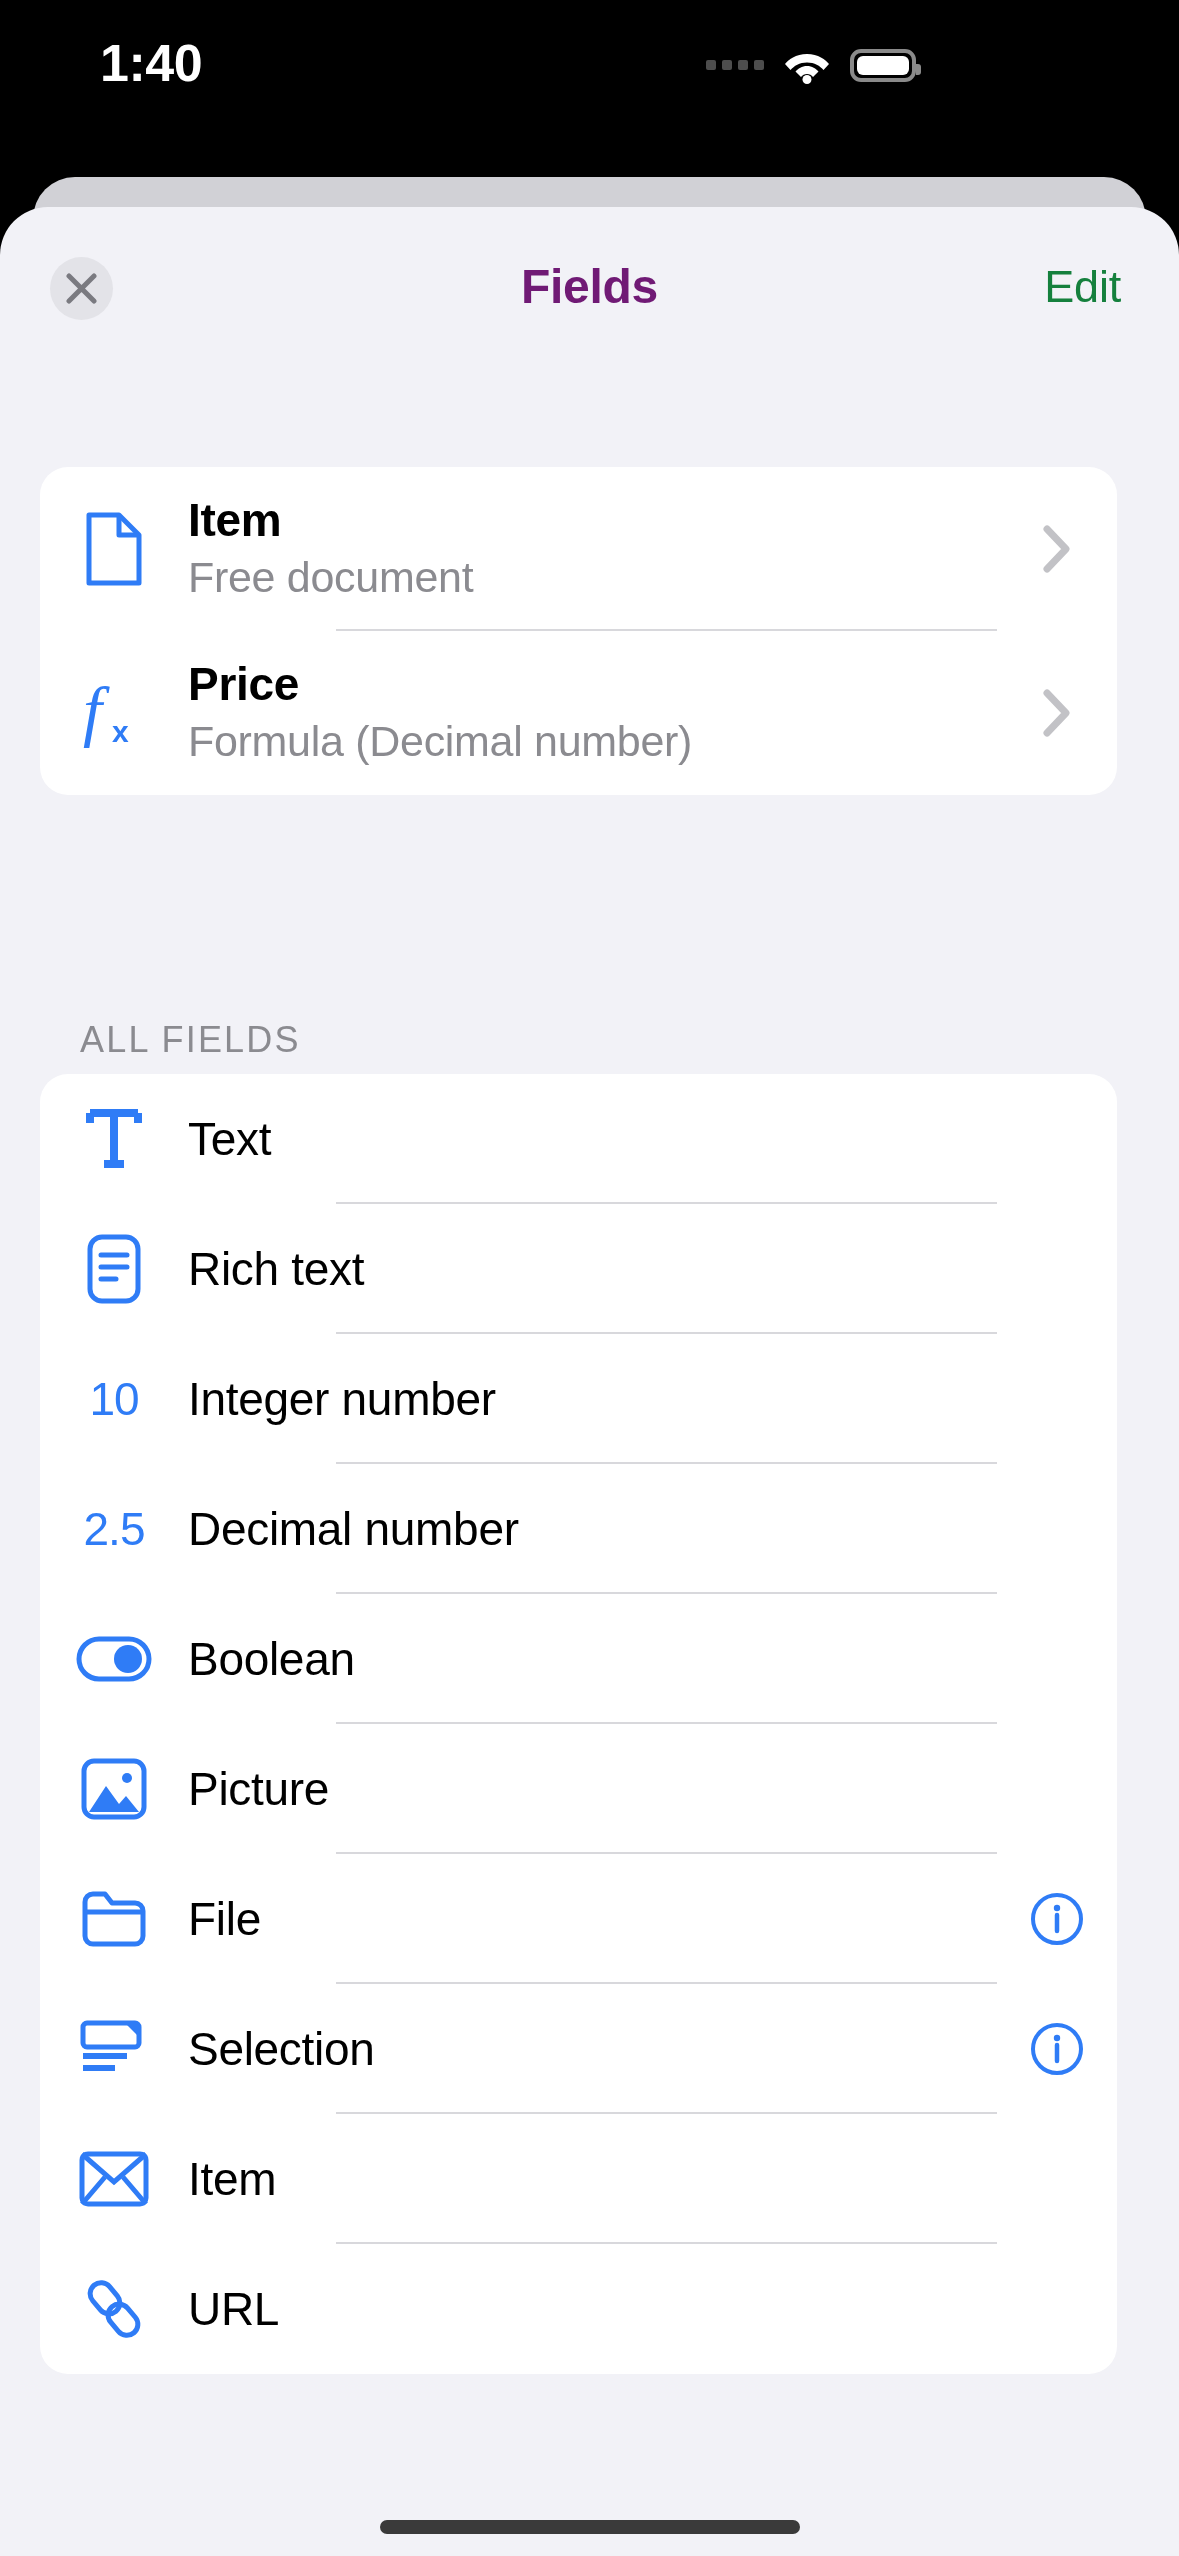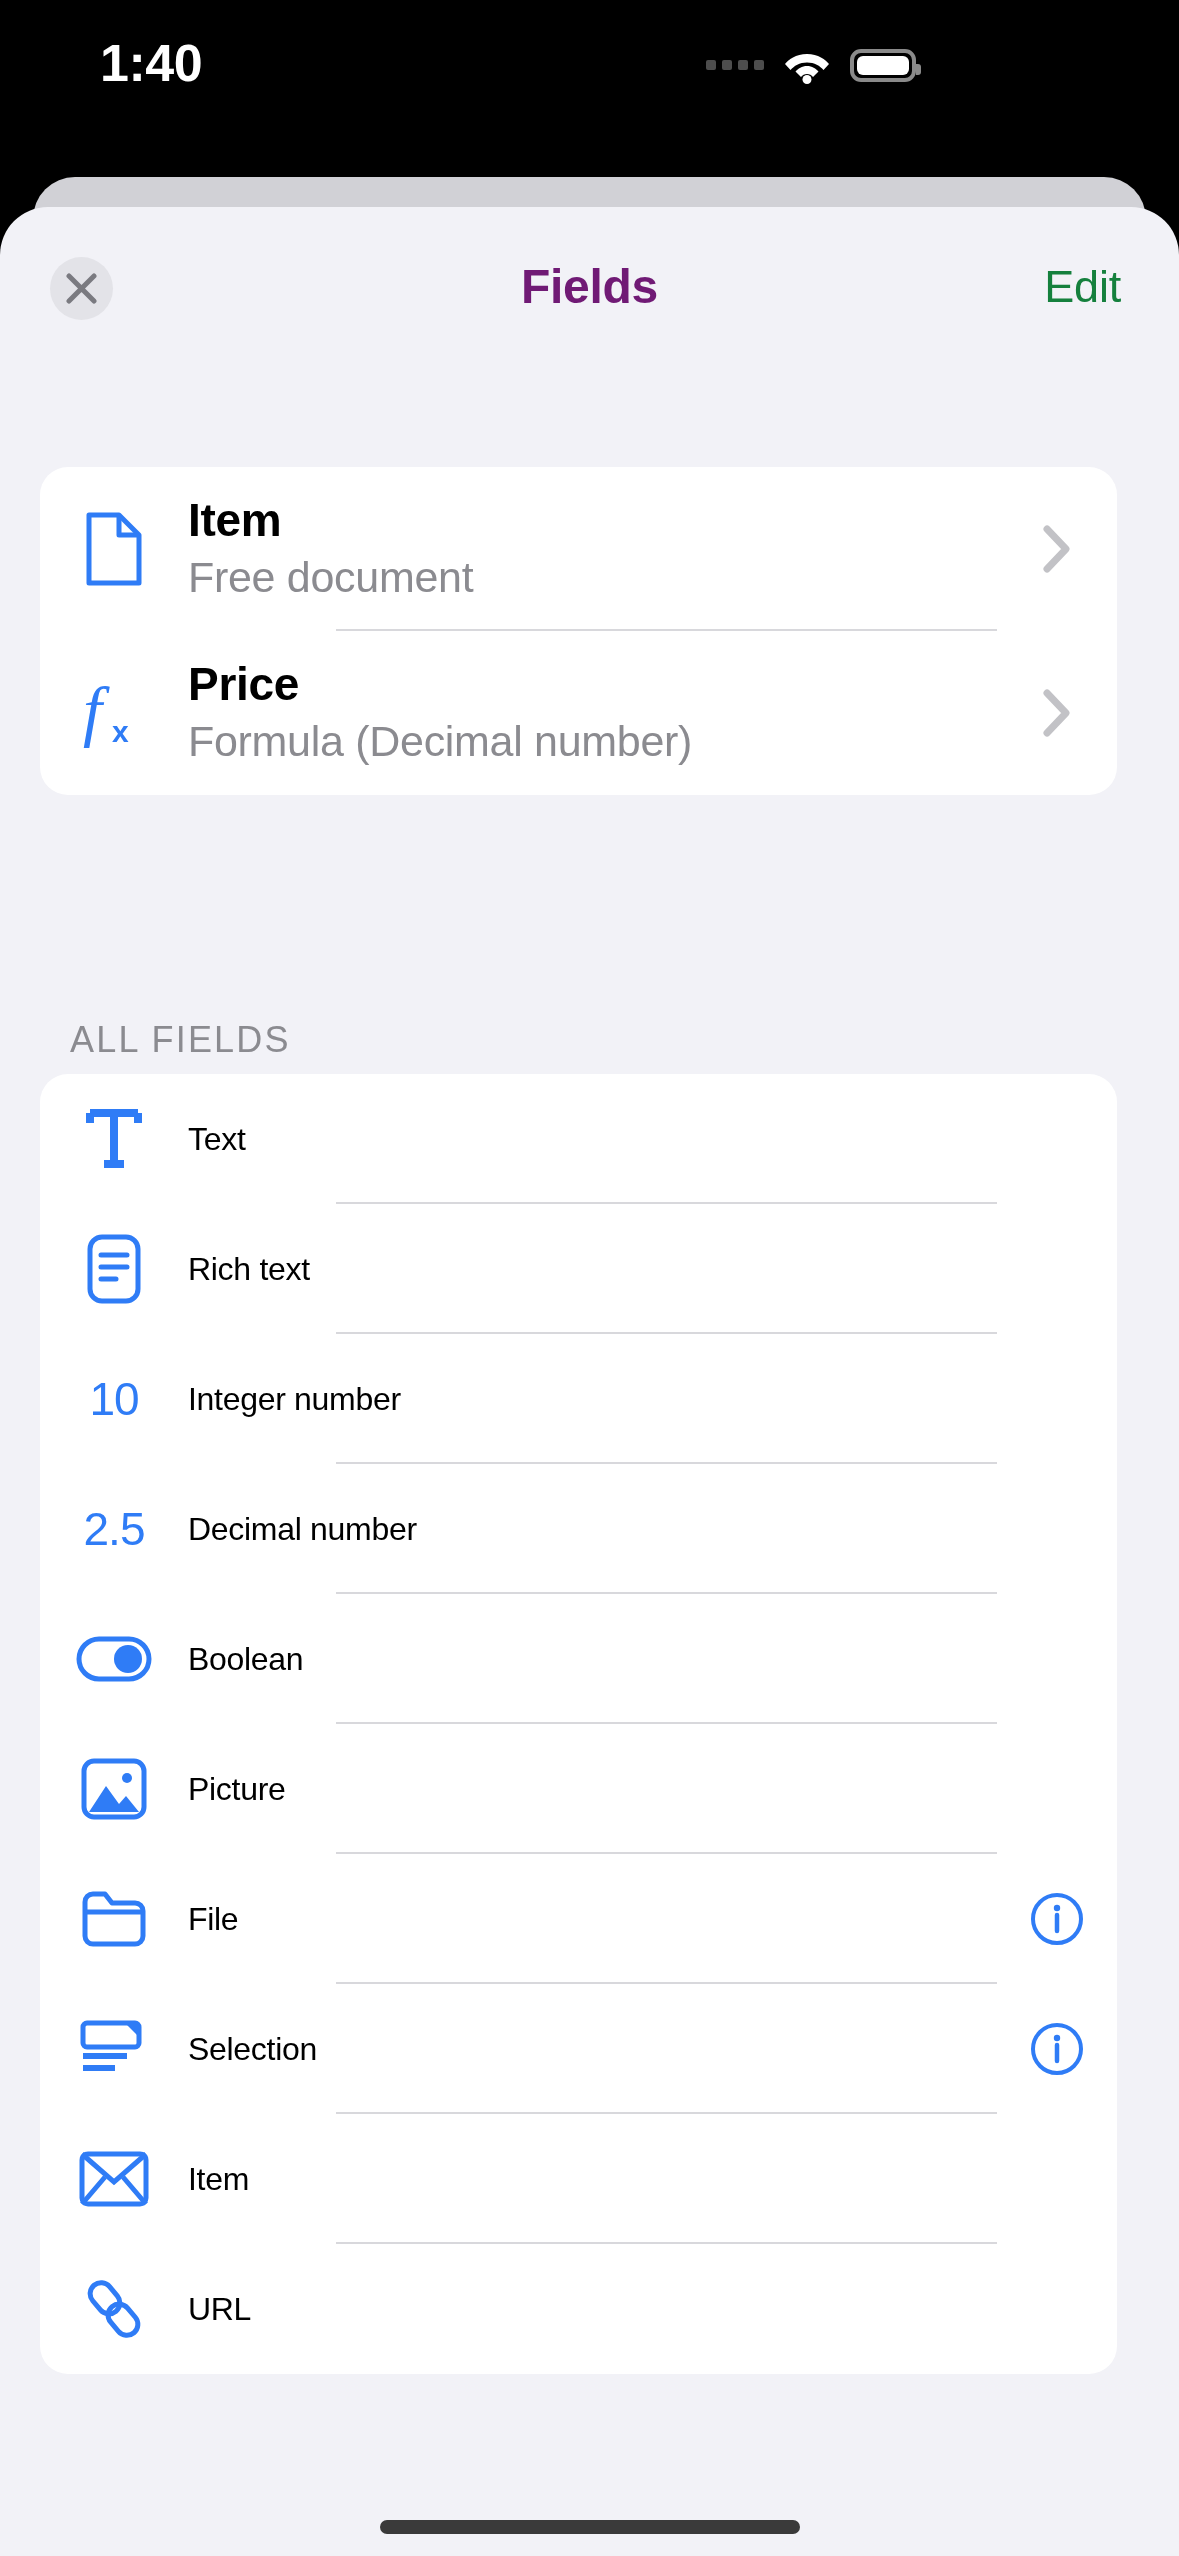--- a/index.html
+++ b/index.html
@@ -54,34 +54,34 @@
     font-family:"Liberation Sans", sans-serif;
   }
 
   
   .card {
     position:absolute; left:40px; width:1077px;
     background:#fff; border-radius:28px; overflow:hidden;
   }
   #card-current { top:260px; }
   #section-label {
-    position:absolute; left:70px; top:812px;
+    position:absolute; left:80px; top:812px;
     font-size:36px; color:#8b8b90; letter-spacing:2.2px;
   }
   #card-all { top:867px; }
 
   
   .row { position:relative; display:flex; align-items:center; height:130px; }
   .row.tall { height:164px; }
   .row-icon {
     width:148px; min-width:148px; height:100%;
     display:flex; align-items:center; justify-content:center;
   }
   .row-body { flex:1; position:relative; height:100%; display:flex; flex-direction:column; justify-content:center; }
-  .row-title { font-size:32px; color:#000; letter-spacing:-0.3px; }
+  .row-title { font-size:46px; color:#000; letter-spacing:-0.3px; }
   .row.tall .row-title { font-weight:bold; font-size:46px; line-height:1.08; }
   .row-sub { font-size:43px; color:#8b8b90; letter-spacing:-0.3px; margin-top:8px; }
   .row-sep {
     position:absolute; left:148px; right:0; bottom:0; height:2px; background:#d8d8dc;
   }
   .row-accessory { width:120px; min-width:120px; display:flex; align-items:center; justify-content:center; }
 
   
   .num-icon { font-size:46px; color:#2f7cf6; letter-spacing:-1px; }
 

